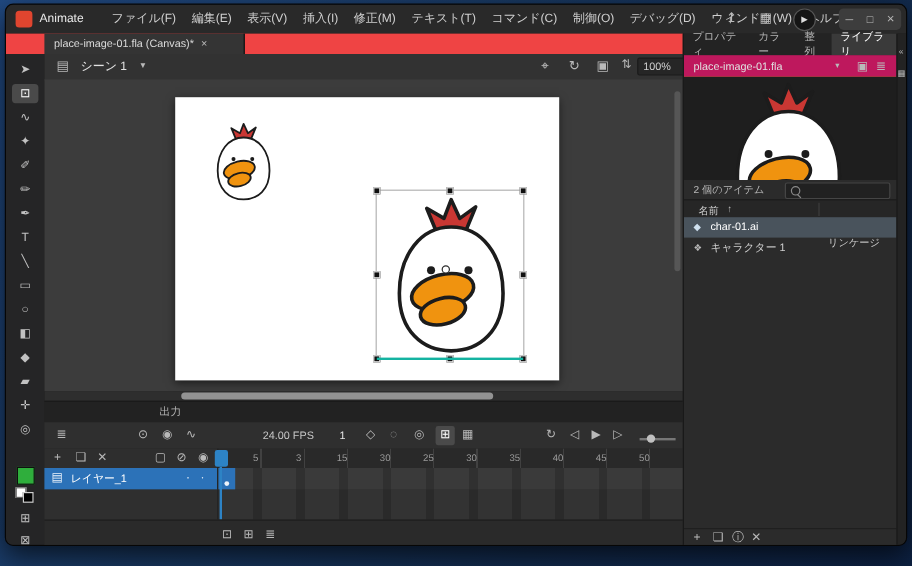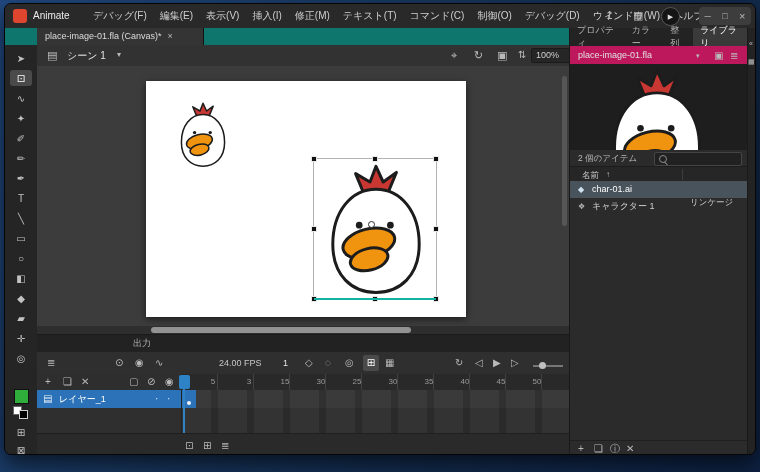--- a/index.html
+++ b/index.html
@@ -39,21 +39,21 @@
   </defs>
 </svg>
 
 <div class="desktop">
 <div class="abs win">
 
   <div class="abs" style="left:0;top:0;width:750px;height:24px;background:#292929;border-bottom:1px solid #191919;">
     <div class="abs" style="left:8px;top:5px;width:14px;height:14px;background:#e0452f;border-radius:3px;"></div>
     <span class="abs lbl" style="left:28px;top:7px;color:#eaeaea;">Animate</span>
     <div class="abs" style="left:88px;top:0;height:24px;display:flex;align-items:center;gap:13px;">
-      <span class="lbl">デバッグ(F)</span>
+      <span class="lbl">ファイル(F)</span>
       <span class="lbl">編集(E)</span>
       <span class="lbl">表示(V)</span>
       <span class="lbl">挿入(I)</span>
       <span class="lbl">修正(M)</span>
       <span class="lbl">テキスト(T)</span>
       <span class="lbl">コマンド(C)</span>
       <span class="lbl">制御(O)</span>
       <span class="lbl">デバッグ(D)</span>
       <span class="lbl">ウィンドウ(W)</span>
       <span class="lbl">ヘルプ(H)</span>
@@ -63,21 +63,21 @@
     <div class="abs" style="left:656px;top:3px;width:17px;height:17px;border:1px solid #555;border-radius:50%;background:#151515;display:flex;align-items:center;justify-content:center;">
       <span class="ic" style="font-size:7px;color:#ddd;">▶</span>
     </div>
     <div class="abs" style="left:694px;top:3px;width:52px;height:18px;background:#3d3d3d;border-radius:4px;display:flex;align-items:center;justify-content:space-around;">
       <span class="ic" style="font-size:9px;">─</span>
       <span class="ic" style="font-size:9px;">□</span>
       <span class="ic" style="font-size:11px;">×</span>
     </div>
   </div>
 
-  <div class="abs" style="left:0;top:24px;width:564px;height:17px;background:#0f766e;">
+  <div class="abs" style="left:0;top:24px;width:564px;height:17px;background:#ef4444;">
     <div class="abs" style="left:32px;top:0;width:166px;height:17px;background:#343434;display:flex;align-items:center;border-right:1px solid #111;">
       <span class="lbl" style="font-size:9px;margin-left:8px;color:#dcdcdc;">place-image-01.fla (Canvas)*</span>
       <span class="ic" style="margin-left:6px;font-size:9px;">×</span>
     </div>
   </div>
 
   <div class="abs" style="left:0;top:41px;width:32px;height:411px;background:#252526;border-right:1px solid #191919;">
     <div class="abs tool" style="left:5px;top:5px;">➤</div>
     <div class="abs tool active" style="left:5px;top:25px;">⊡</div>
     <div class="abs tool" style="left:5px;top:45px;">∿</div>

